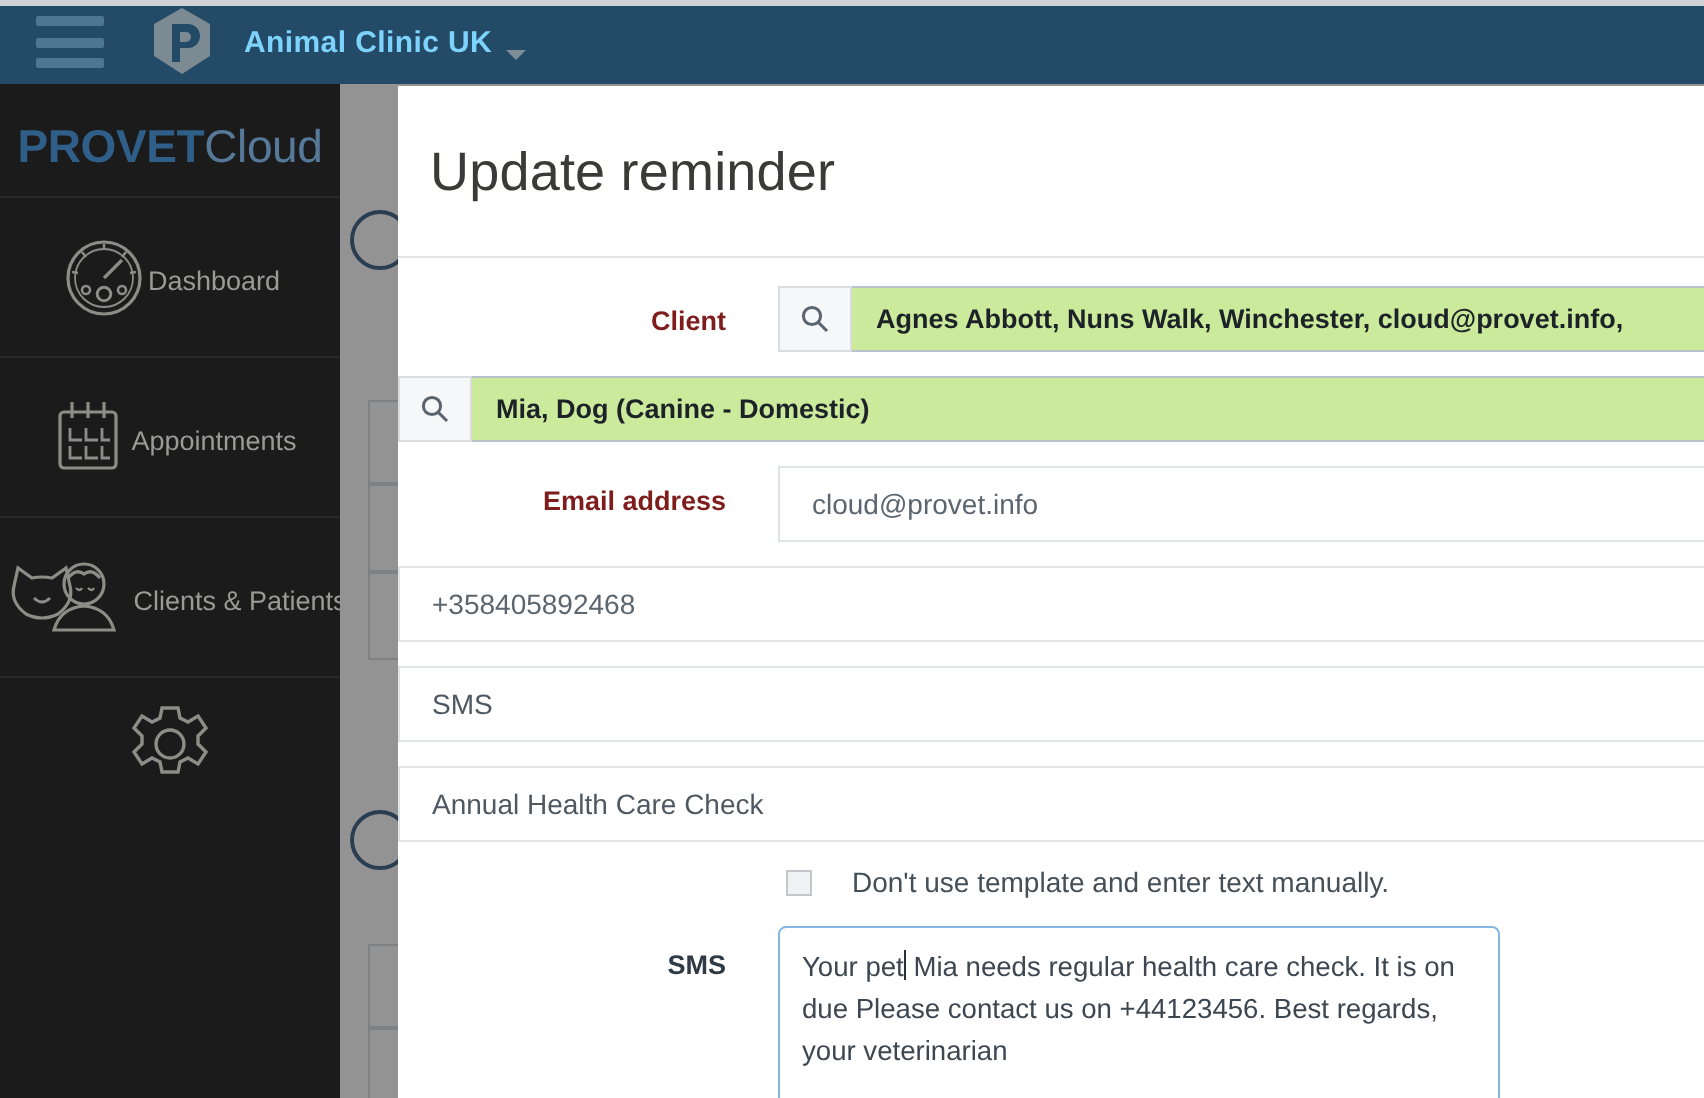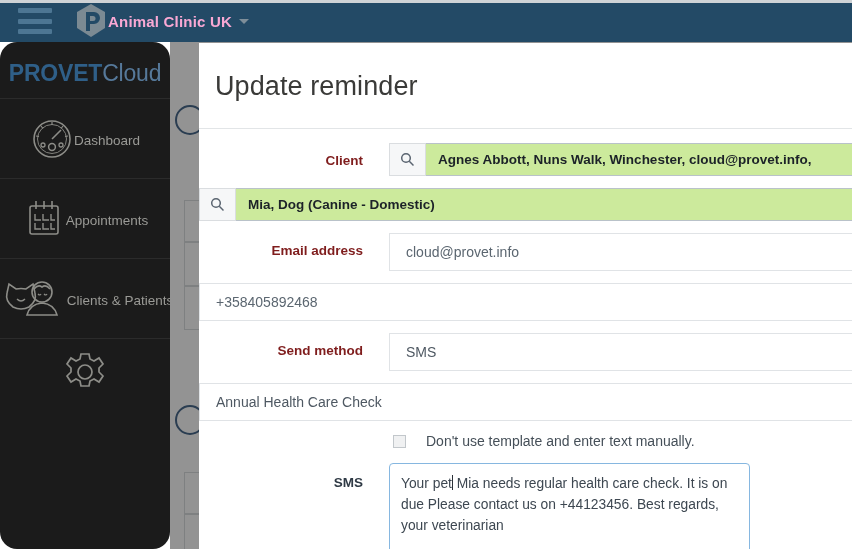--- a/index.html
+++ b/index.html
@@ -50,46 +50,46 @@
     border-radius: 1px;
   }
   .brand-hex {
     margin-left: 22px;
     width: 34px; height: 36px;
     position: relative;
     cursor: pointer;
   }
   .brand-hex svg { display: block; }
   .clinic-name {
+    margin-left: 14px;
     font-size: 15px;
     font-weight: bold;
-    color: #f9a8d4;
+    color: #7dd3fc;
     letter-spacing: 0.2px;
     display: flex;
-    align-items: center;
+    align-items: flex-end;
     cursor: pointer;
   }
   .clinic-caret {
     display: inline-block;
     margin-left: 7px;
     width: 0; height: 0;
     border-left: 5px solid transparent;
     border-right: 5px solid transparent;
     border-top: 5px solid #7e8e99;
   }
 
   
   .sidebar {
     position: absolute;
     left: 0; top: 42px;
     width: 170px; height: 507px;
     background: #1b1b1b;
     z-index: 3;
     overflow: hidden;
-    border-radius: 17px;
   }
   .logo-row {
     height: 56px;
     display: flex;
     align-items: center;
     justify-content: center;
     padding-top: 6px;
   }
   .logo-text {
     font-size: 23px;
@@ -446,21 +446,20 @@
         </div>
       </div>
 
       <div class="form-row">
         <div class="field-wrap">
           <div class="input-plain">+358405892468</div>
         </div>
       </div>
 
       <div class="form-row">
-        <div class="form-label">Send method</div>
         <div class="field-wrap">
           <div class="select-plain">SMS</div>
         </div>
       </div>
 
       <div class="form-row">
         <div class="field-wrap">
           <div class="select-plain">Annual Health Care Check</div>
         </div>
       </div>

